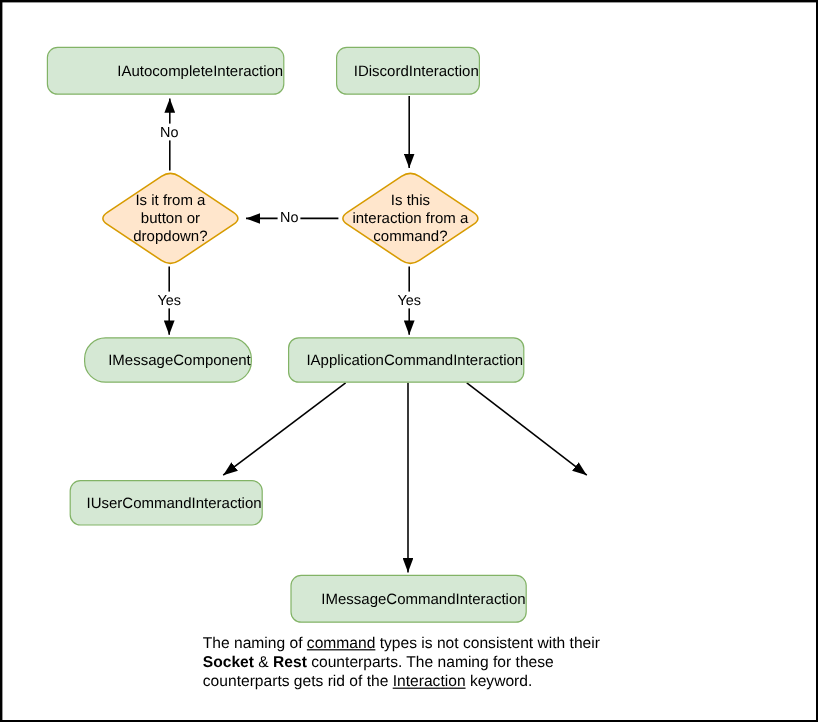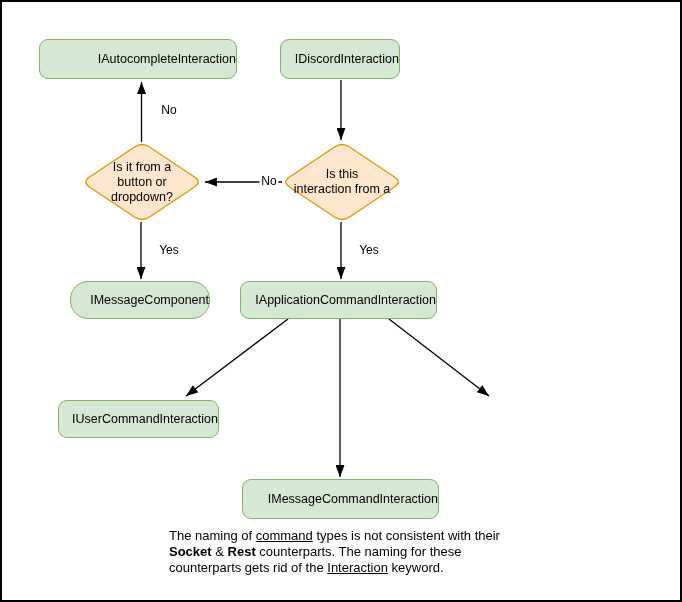--- a/index.html
+++ b/index.html
@@ -57,21 +57,20 @@
   .diamond-label-left  { left: 142px; top: 182px; }
   .diamond-label-right { left: 342px; top: 182px; }
   .diamond-label span { display: block; }
   .edge-label {
     position: absolute;
     transform: translate(-50%, -50%);
     background: var(--background, #ffffff);
     padding: 0 2px;
     font-size: 12px;
     z-index: 4;
-    margin-left: 28px;
   }
   .edge-label-no-top    { left: 141px; top: 110px; }
   .edge-label-no-mid    { left: 241px; top: 181px; }
   .edge-label-yes-left  { left: 141px; top: 250px; }
   .edge-label-yes-right { left: 341px; top: 250px; }
   .footer {
     position: absolute;
     left: 169px;
     top: 528px;
     width: 366px;
@@ -129,20 +128,21 @@
   </div>
 
   <div class="diamond-label diamond-label-left">
     <span>Is it from a</span>
     <span>button or</span>
     <span>dropdown?</span>
   </div>
   <div class="diamond-label diamond-label-right">
     <span>Is this</span>
     <span>interaction from a</span>
+    <span>command?</span>
   </div>
 
   <span class="edge-label edge-label-no-top">No</span>
   <span class="edge-label edge-label-no-mid">No</span>
   <span class="edge-label edge-label-yes-left">Yes</span>
   <span class="edge-label edge-label-yes-right">Yes</span>
 
   <div class="footer">
     <span class="footer-line"><span>The naming of </span><span class="u">command</span><span> types is not consistent with their</span></span>
     <span class="footer-line"><span class="b">Socket</span><span> &amp; </span><span class="b">Rest</span><span> counterparts. The naming for these</span></span>

